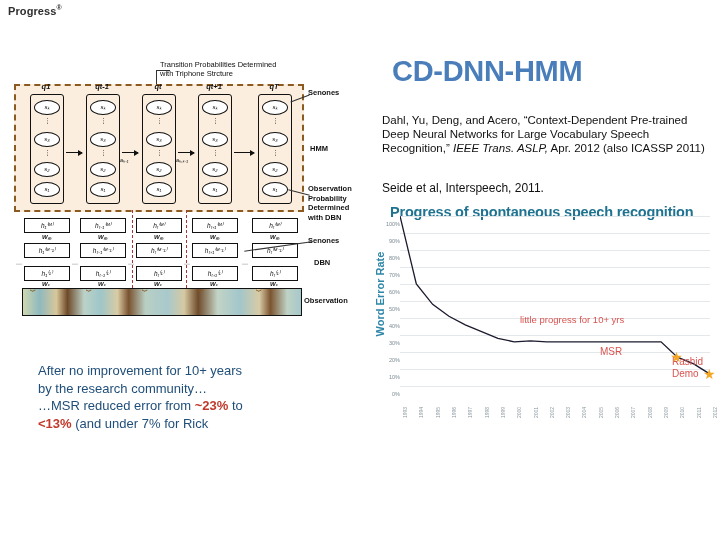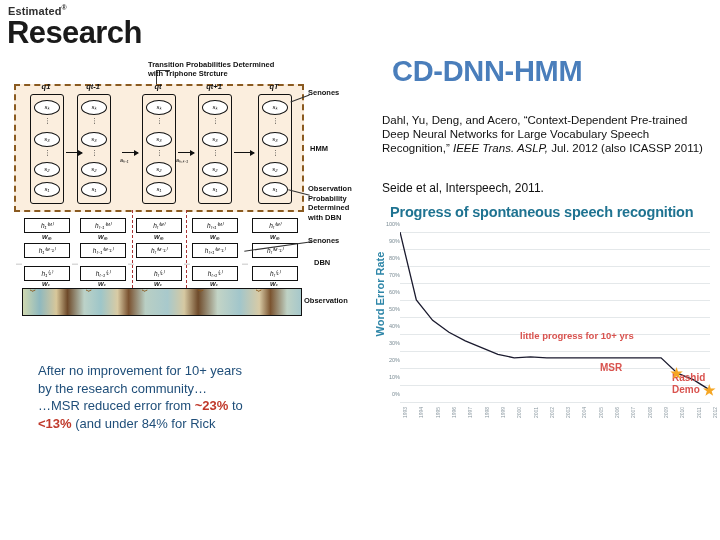--- a/index.html
+++ b/index.html
@@ -46,21 +46,21 @@
   #chart-panel{position:absolute;left:352px;top:200px;width:368px;height:222px;}
   #chart-title{
     position:absolute;left:38px;top:4px;width:330px;
     font-size:14.5px;font-weight:700;color:#1f7391;letter-spacing:-.2px;
   }
   #y-axis-title{
     position:absolute;left:-27px;top:88px;width:110px;
     transform:rotate(-90deg);transform-origin:50% 50%;
     font-size:11px;font-weight:700;color:#2e86a8;text-align:center;
   }
-  #plot-wrap{position:absolute;left:48px;top:32px;width:310px;height:170px;font-weight:bold;}
+  #plot-wrap{position:absolute;left:48px;top:16px;width:310px;height:170px;}
   #y-ticks{position:absolute;left:14px;top:18px;width:34px;height:176px;}
   #y-ticks .yt{
     position:absolute;right:0;font-size:5.5px;color:#7a8b94;
     transform:translateY(-50%);white-space:nowrap;
   }
   #gridlines{position:absolute;left:0;top:0;width:100%;height:100%;}
   #gridlines .gl{position:absolute;left:0;width:100%;height:1px;background:#e4e8ea;}
   #x-ticks{position:absolute;left:48px;top:198px;width:310px;height:22px;}
   #x-ticks .xt{
     position:absolute;top:0;font-size:5px;color:#8b99a1;
@@ -73,22 +73,22 @@
   #annot-rashid{left:272px;top:140px;font-size:10px;line-height:11.5px;}
   .star{position:absolute;color:#f5a623;font-size:14px;line-height:14px;}
 
   
   #diagram{position:absolute;left:8px;top:60px;width:360px;height:258px;}
   #hmm-box{
     position:absolute;left:6px;top:24px;width:290px;height:128px;
     background:#fbeede;border:2px dashed #8a5a20;box-sizing:border-box;
   }
   .trans-label{
-    position:absolute;left:140px;top:0px;width:200px;
-    font-size:7.5px;font-weight:700;color:#111;line-height:9px;
+    position:absolute;left:152px;top:0px;width:200px;
+    font-size:7.5px;font-weight:400;color:#111;line-height:9px;
   }
   .trans-stem{position:absolute;left:148px;top:10px;width:1px;height:34px;background:#333;}
   .trans-arm{position:absolute;left:148px;top:10px;width:14px;height:1px;background:#333;}
   .phone-col{position:absolute;top:34px;width:40px;height:112px;}
   .phone-lab{
     position:absolute;top:-12px;left:0;width:40px;text-align:center;
     font-size:7.5px;font-weight:700;font-style:italic;color:#111;
   }
   .phone-frame{
     position:absolute;top:0;left:4px;width:32px;height:108px;
@@ -124,22 +124,21 @@
   }
   .brace{position:absolute;font-size:9px;color:#8a5a20;}
   .red-div{position:absolute;width:0;border-left:1.6px dashed #a33;}
   .side-lab{position:absolute;font-size:7.5px;font-weight:700;color:#111;line-height:9.5px;}
   .lead-line{position:absolute;background:#333;height:1px;}
 </style>
 </head>
 <body>
 
 <div id="ms-logo">
-  <div class="ms-word"><span>Estimated</span><span class="ms-sup">®</span></div>
-  <div class="res-word">Research</div>
+  <div class="ms-word"><span>Progress</span><span class="ms-sup">®</span></div>
 </div>
 
 <div id="diagram">
 
   <div class="trans-stem"></div>
   <div class="trans-arm"></div>
   <div class="trans-label">
     <div>Transition Probabilities Determined</div>
     <div>with Triphone Strcture</div>
   </div>
@@ -149,21 +148,21 @@
   <div class="phone-col" style="left:18px;">
     <div class="phone-lab">q1</div>
     <div class="phone-frame"></div>
     <div class="senone" style="top:6px;">sₖ</div>
     <div class="vdots" style="top:24px;">⋮</div>
     <div class="senone" style="top:38px;">s₃</div>
     <div class="vdots" style="top:56px;">⋮</div>
     <div class="senone" style="top:68px;">s₂</div>
     <div class="senone" style="top:88px;">s₁</div>
   </div>
-  <div class="phone-col" style="left:65px;">
+  <div class="phone-col" style="left:74px;">
     <div class="phone-lab">qt-1</div>
     <div class="phone-frame"></div>
     <div class="senone" style="top:6px;">sₖ</div>
     <div class="vdots" style="top:24px;">⋮</div>
     <div class="senone" style="top:38px;">s₃</div>
     <div class="vdots" style="top:56px;">⋮</div>
     <div class="senone" style="top:68px;">s₂</div>
     <div class="senone" style="top:88px;">s₁</div>
   </div>
   <div class="phone-col" style="left:130px;">
@@ -262,28 +261,28 @@
     <div>with DBN</div>
   </div>
   <div class="lead-line" style="left:236px;top:186px;width:68px;transform:rotate(-8deg);"></div>
   <div class="side-lab" style="left:300px;top:176px;">Senones</div>
   <div class="side-lab" style="left:306px;top:198px;">DBN</div>
   <div class="side-lab" style="left:296px;top:236px;">Observation</div>
 </div>
 
 <div id="slide-title">CD-DNN-HMM</div>
 
-<div id="citation"><span>Dahl, Yu, Deng, and Acero, “Context-Dependent Pre-trained Deep Neural Networks for Large Vocabulary Speech Recognition,” </span><span class="ital">IEEE Trans. ASLP,</span><span> Jul. 2012 (also ICASSP 2011)</span></div>
+<div id="citation"><span>Dahl, Yu, Deng, and Acero, “Context-Dependent Pre-trained Deep Neural Networks for Large Vocabulary Speech Recognition,” </span><span class="ital">IEEE Trans. ASLP,</span><span> Apr. 2012 (also ICASSP 2011)</span></div>
 <div id="citation2">Seide et al, Interspeech, 2011.</div>
 
 <div id="conclusion">
   <div>After no improvement for 10+ years</div>
   <div>by the research community…</div>
   <div><span>…MSR reduced error from </span><span class="hl">~23%</span><span> to</span></div>
-  <div><span class="hl">&lt;13%</span><span> (and under 84% for Rick</span></div>
+  <div><span class="hl">&lt;13%</span><span> (and under 7% for Rick</span></div>
 </div>
 
 <div id="chart-panel">
   <div id="chart-title">Progress of spontaneous speech recognition</div>
   <div id="y-axis-title">Word Error Rate</div>
   <div id="y-ticks">
       <div class="yt" style="top: 6px;">100%</div>
       <div class="yt" style="top: 23px;">90%</div>
       <div class="yt" style="top: 40px;">80%</div>
       <div class="yt" style="top: 57px;">70%</div>

